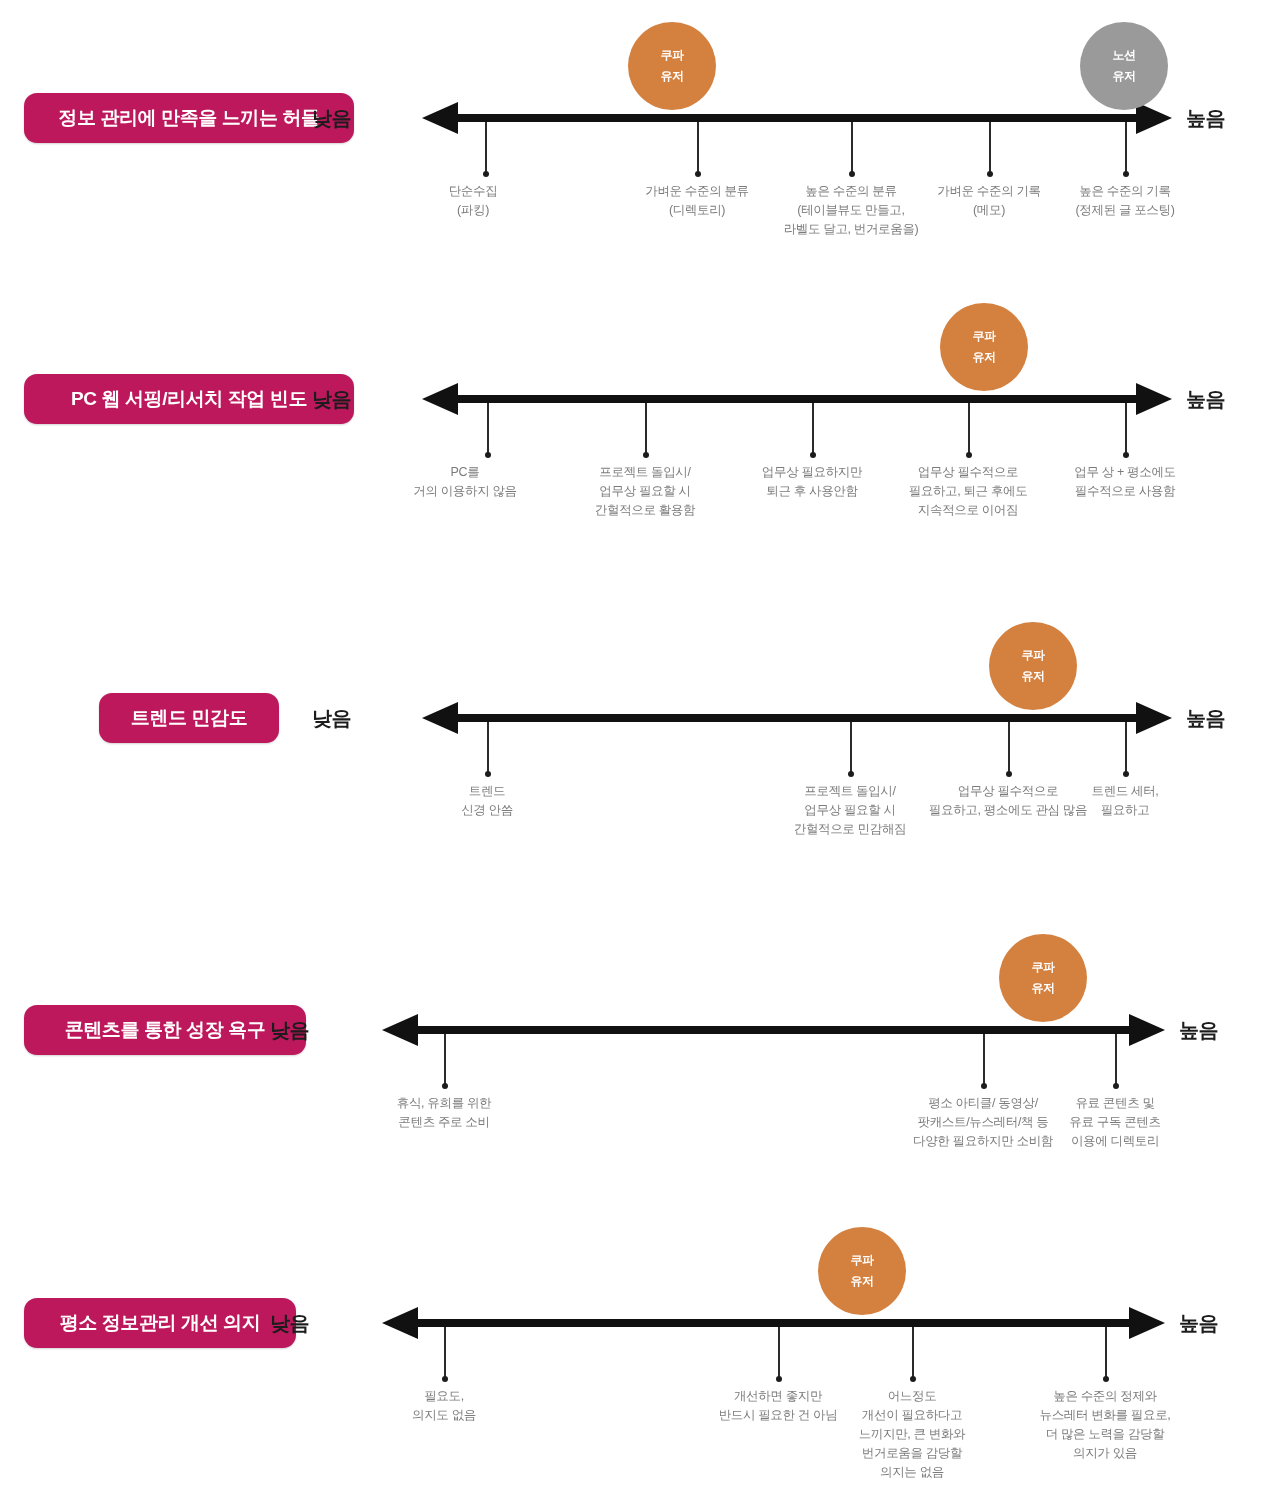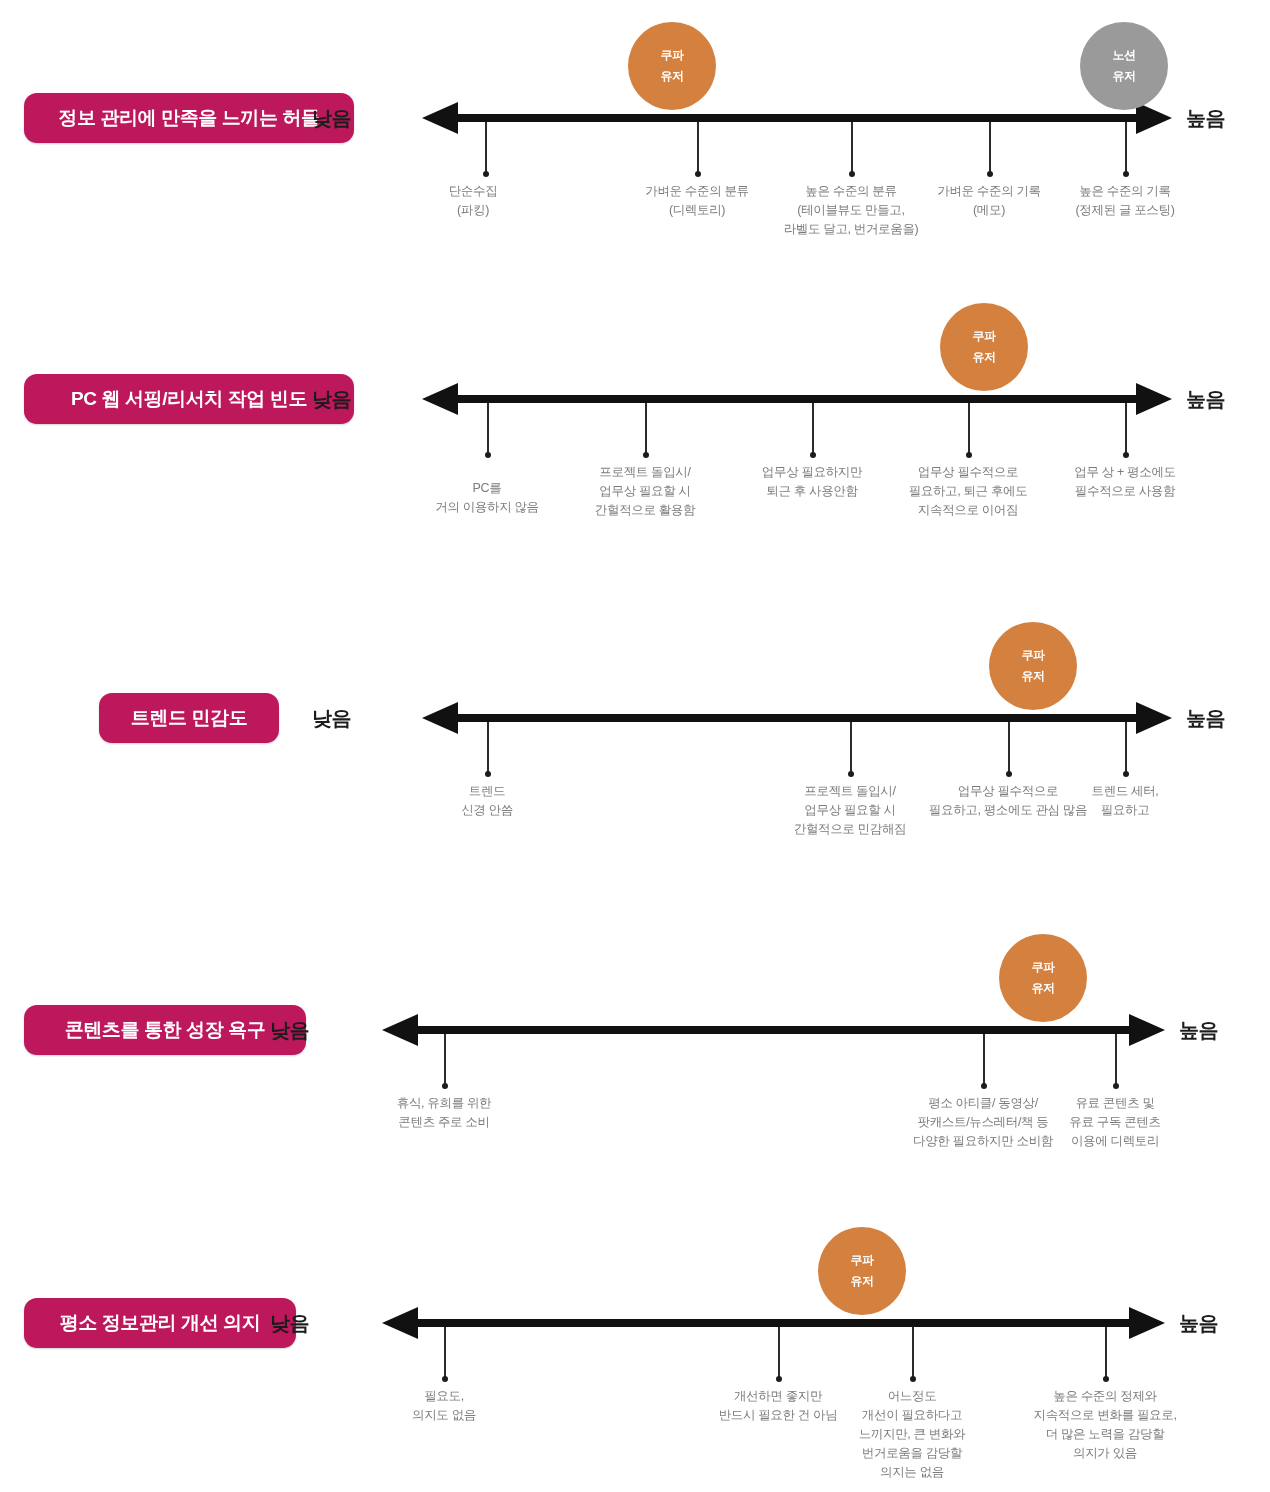--- a/index.html
+++ b/index.html
@@ -154,21 +154,21 @@
       </div>
       <div class="axis-wrap" style="left: 422px; width: 750px; top: 395px;">
         <div class="axis-line"></div>
         <div class="arrow-left"></div>
         <div class="arrow-right"></div>
       </div>
       <div class="end-label low" style="left: 312px; width: 60px; top: 386px;">낮음</div>
       <div class="end-label high" style="left: 1186px; width: 60px; top: 386px;">높음</div>
       <div class="tick" style="left: 487px; top: 403px; height: 52px;"></div>
       <div class="tick-dot" style="left: 484.8px; top: 452px;"></div>
-      <div class="tick-label" style="left: 382px; width: 210px; top: 463px; margin-top: 16px;">PC를
+      <div class="tick-label" style="left: 360px; width: 210px; top: 463px;">PC를
 거의 이용하지 않음</div>
       <div class="tick" style="left: 645px; top: 403px; height: 52px;"></div>
       <div class="tick-dot" style="left: 642.8px; top: 452px;"></div>
       <div class="tick-label" style="left: 540px; width: 210px; top: 463px;">프로젝트 돌입시/
 업무상 필요할 시
 간헐적으로 활용함</div>
       <div class="tick" style="left: 812px; top: 403px; height: 52px;"></div>
       <div class="tick-dot" style="left: 809.8px; top: 452px;"></div>
       <div class="tick-label" style="left: 707px; width: 210px; top: 463px;">업무상 필요하지만
 퇴근 후 사용안함</div>
@@ -265,19 +265,19 @@
       <div class="tick" style="left: 912px; top: 1327px; height: 52px;"></div>
       <div class="tick-dot" style="left: 909.8px; top: 1376px;"></div>
       <div class="tick-label" style="left: 807px; width: 210px; top: 1387px;">어느정도
 개선이 필요하다고
 느끼지만, 큰 변화와
 번거로움을 감당할
 의지는 없음</div>
       <div class="tick" style="left: 1105px; top: 1327px; height: 52px;"></div>
       <div class="tick-dot" style="left: 1102.8px; top: 1376px;"></div>
       <div class="tick-label" style="left: 1000px; width: 210px; top: 1387px;">높은 수준의 정제와
-지속적으로 변화를 필요로,
+뉴스레터 변화를 필요로,
 더 많은 노력을 감당할
 의지가 있음</div>
       <div class="bubble kupa" style="left: 818px; top: 1227px; width: 88px; height: 88px;">쿠파
 유저</div>
     </div>
   </div>
 
 </body></html>

